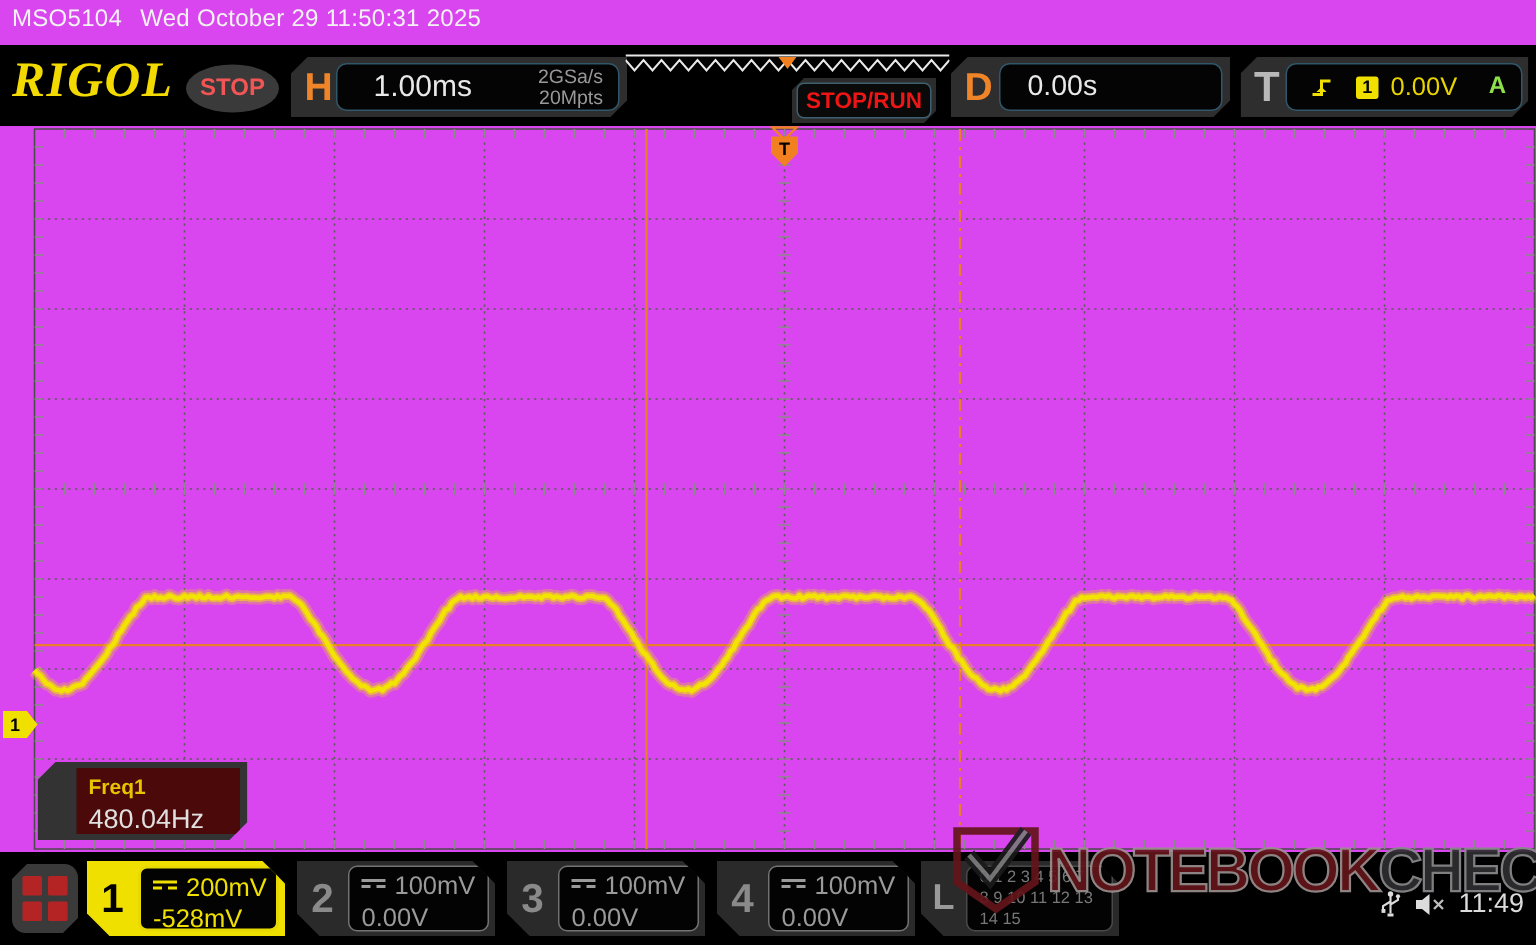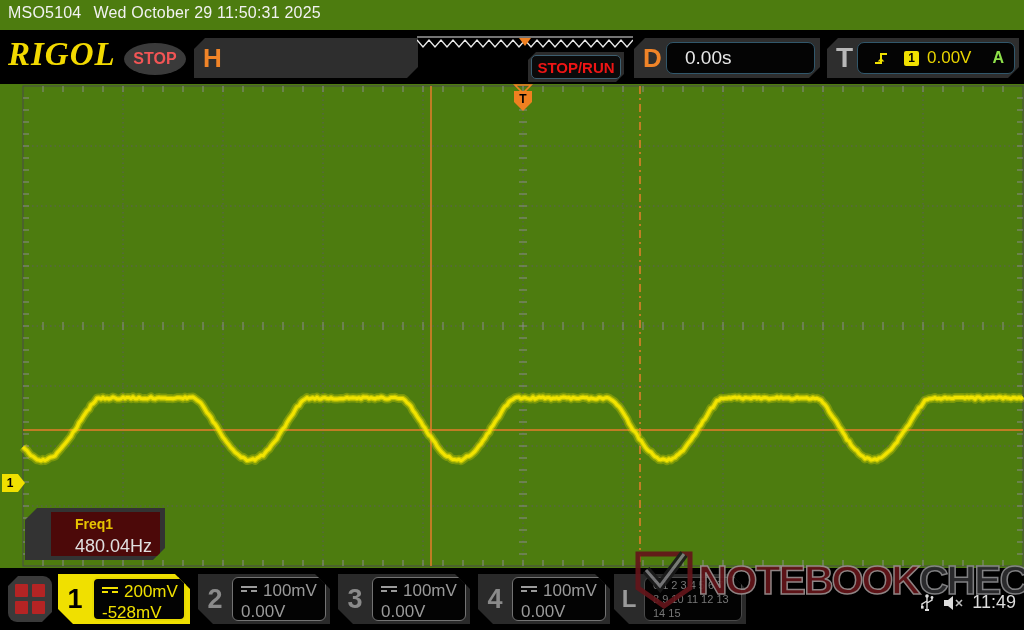--- a/index.html
+++ b/index.html
@@ -1,17 +1,17 @@
 <!DOCTYPE html>
 <html><head>
 <meta charset="utf-8">
 <style>
   html,body{margin:0;padding:0;background:#000;width:1024px;height:630px;overflow:hidden;
     font-family:"Liberation Sans",sans-serif;-webkit-font-smoothing:antialiased;}
-  .screen{position:absolute;inset:0;width:1024px;height:630px;background:#4d7c0f;}
+  .screen{position:absolute;inset:0;width:1024px;height:630px;background:#d946ef;}
 
   
   .status-bar{position:absolute;left:8px;top:4px;color:#f2f2f2;font-size:16px;letter-spacing:.2px;}
   .status-bar .sp{display:inline-block;width:12px;}
 
   
   .header{position:absolute;left:0;top:30px;width:1024px;height:54px;background:#000;}
   .logo{position:absolute;left:8px;top:6px;font-family:"Liberation Serif",serif;font-weight:bold;
     font-style:italic;font-size:33px;color:#f2d900;letter-spacing:1px;}
   .stop-pill{position:absolute;left:124px;top:13px;width:62px;height:32px;background:#3a3a3a;
@@ -46,21 +46,21 @@
   .t-chip{margin-left:14px;width:15px;height:15px;background:#f0e000;border-radius:2px;color:#000;
     font-size:12px;font-weight:bold;display:flex;align-items:center;justify-content:center;}
   .t-level{color:#e8d400;font-size:17px;margin-left:8px;}
   .t-mode{color:#8ee04a;font-size:16px;font-weight:bold;margin-left:auto;margin-right:10px;}
 
   
   #scope-svg{position:absolute;left:0;top:0;}
   .freq-box{position:absolute;left:25px;top:508px;width:140px;height:52px;background:#333;
     clip-path:polygon(12px 0,100% 0,100% calc(100% - 12px),calc(100% - 12px) 100%,0 100%,0 12px);}
   .freq-inner{position:absolute;left:26px;top:4px;right:5px;bottom:4px;background:#4c0909;
-    padding:2px 24px;box-sizing:border-box;}
+    padding:2px 8px;box-sizing:border-box;}
   .freq-name{color:#e8c400;font-size:14px;font-weight:bold;margin-top:2px;}
   .freq-val{color:#e0e0e0;font-size:18px;margin-top:4px;}
 
   
   .bottom-bar{position:absolute;left:0;top:568px;width:1024px;height:62px;background:#000;}
   .grid-btn{position:absolute;left:8px;top:8px;width:44px;height:46px;background:#3a3a3a;
     border-radius:9px;clip-path:polygon(10px 0,100% 0,100% calc(100% - 10px),calc(100% - 10px) 100%,0 100%,0 10px);
     display:grid;grid-template-columns:13px 13px;grid-template-rows:13px 13px;gap:4px;place-content:center;}
   .grid-btn div{background:#b42424;border-radius:1px;}
   .chbtn{position:absolute;top:6px;width:132px;height:50px;background:#2a2a2a;
@@ -100,20 +100,27 @@
   <div class="status-bar">
     <span>MSO5104</span><span class="sp"></span><span>Wed October 29 11:50:31 2025</span>
   </div>
 
   <div class="header">
     <div class="logo">RIGOL</div>
     <div class="stop-pill">STOP</div>
 
     <div class="panel h-panel">
       <div class="plabel">H</div>
+      <div class="well">
+        <div class="tb-main">1.00ms</div>
+        <div class="tb-rates">
+          <div>2GSa/s</div>
+          <div>20Mpts</div>
+        </div>
+      </div>
     </div>
 
     <div class="preview-strip">
       <svg id="zigzag-svg" width="216" height="16">
           <line x1="0" y1="1" x2="216" y2="1" stroke="#e8e8e8" stroke-width="1.2"></line>
           <polyline points="0,4 6,11 12,4 18,11 24,4 30,11 36,4 42,11 48,4 54,11 60,4 66,11 72,4 78,11 84,4 90,11 96,4 102,11 108,4 114,11 120,4 126,11 132,4 138,11 144,4 150,11 156,4 162,11 168,4 174,11 180,4 186,11 192,4 198,11 204,4 210,11 216,4" fill="none" stroke="#e8e8e8" stroke-width="1.4"></polyline>
           <path d="M102 2 h12 l-6 8 z" fill="#f08020"></path>
         </svg>
     </div>
 

